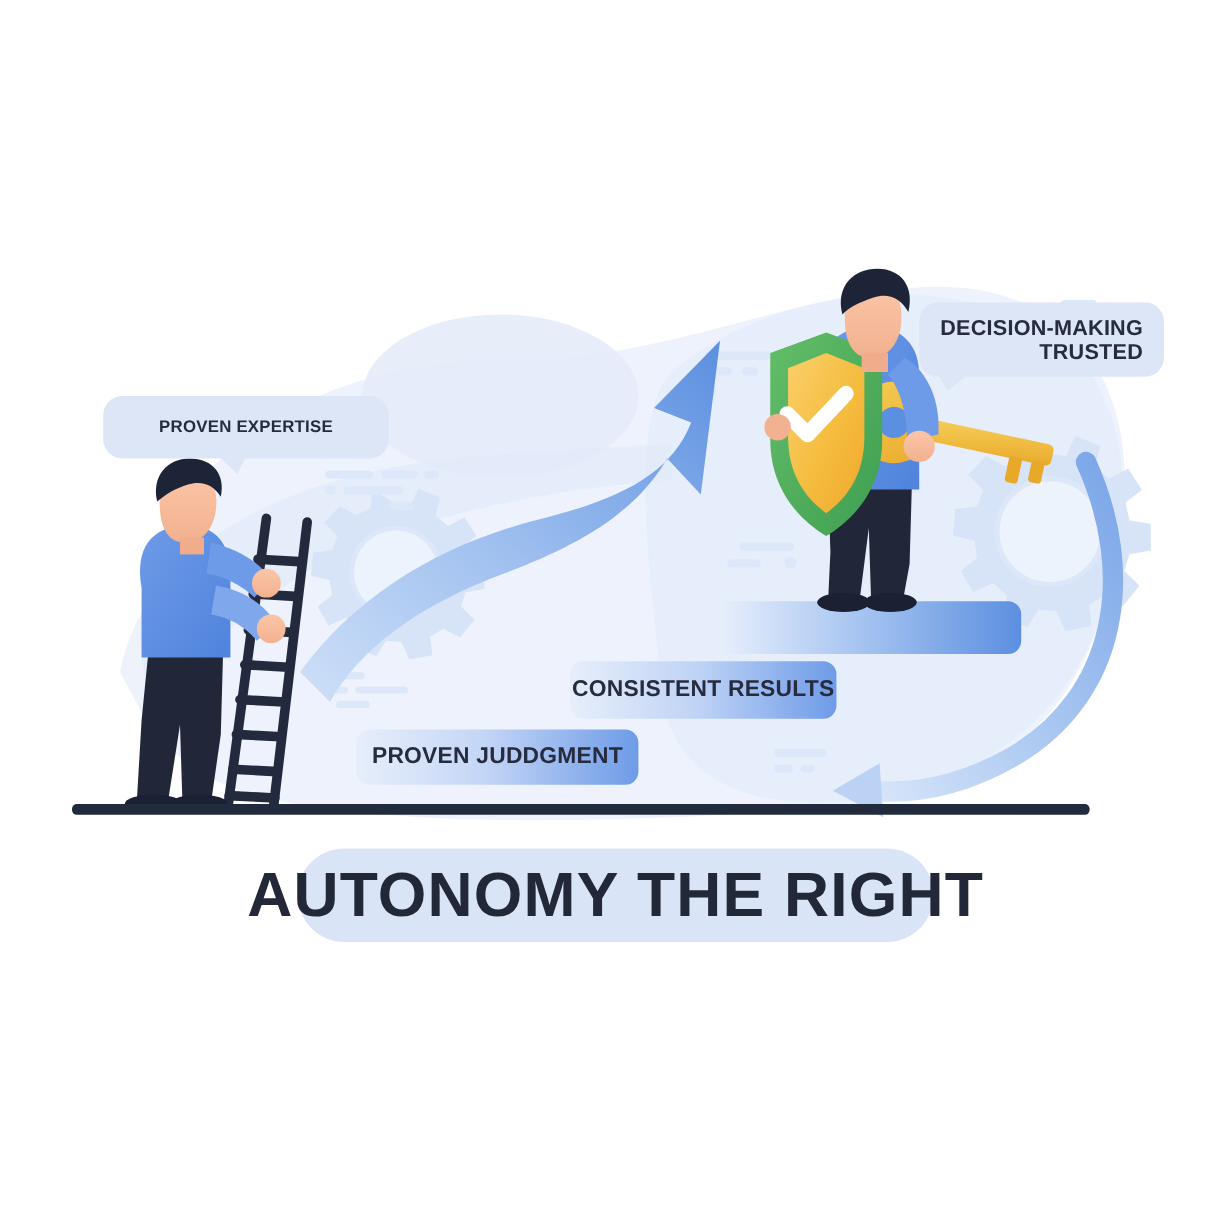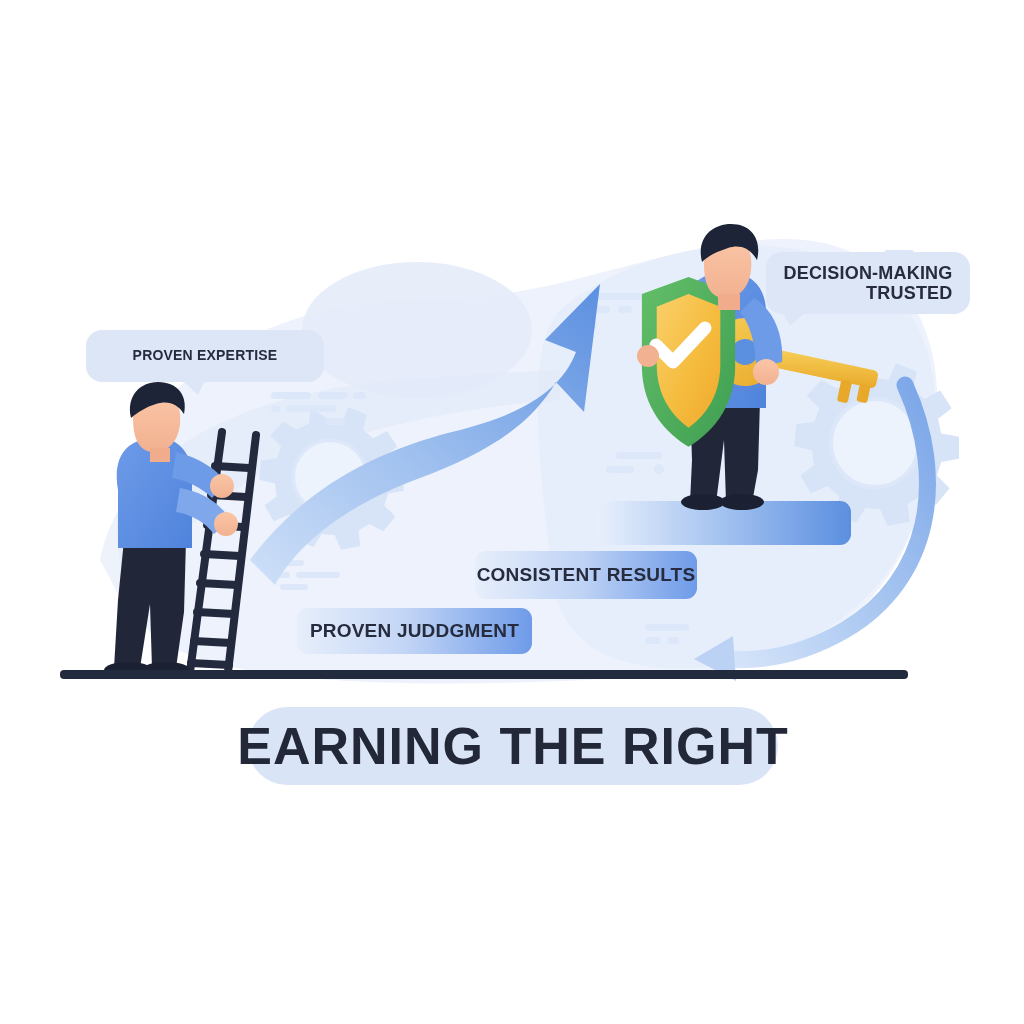--- a/index.html
+++ b/index.html
@@ -309,16 +309,16 @@
 
   <div class="lbl" id="lbl-consistent">
     <span>CONSISTENT RESULTS</span>
   </div>
 
   <div class="lbl" id="lbl-trusted">
     <span>PROVEN JUDDGMENT</span>
   </div>
 
   <div class="lbl" id="lbl-title">
-    <span>EARNING THE RIGHT</span>
+    <span>AUTONOMY THE RIGHT</span>
   </div>
 
 </div>
 
 </body></html>

